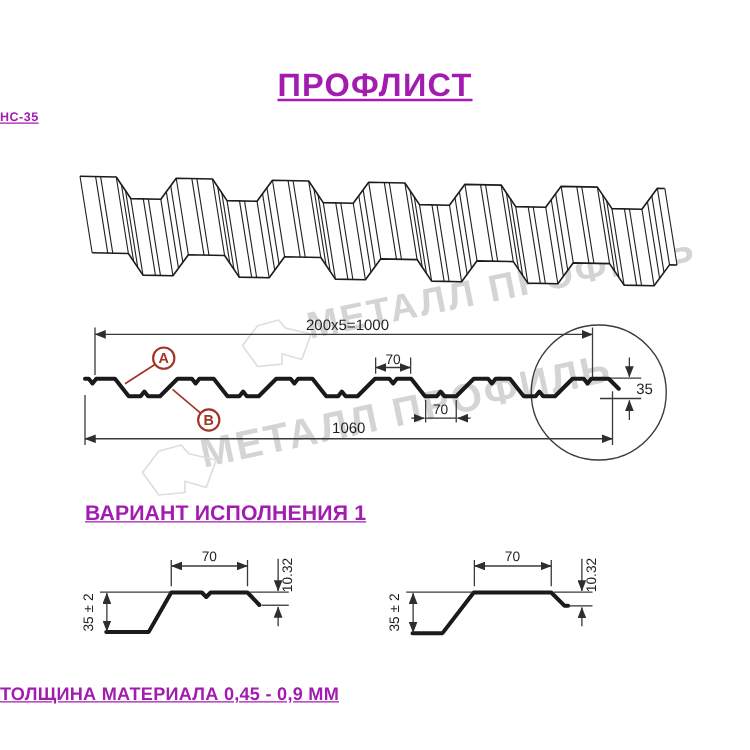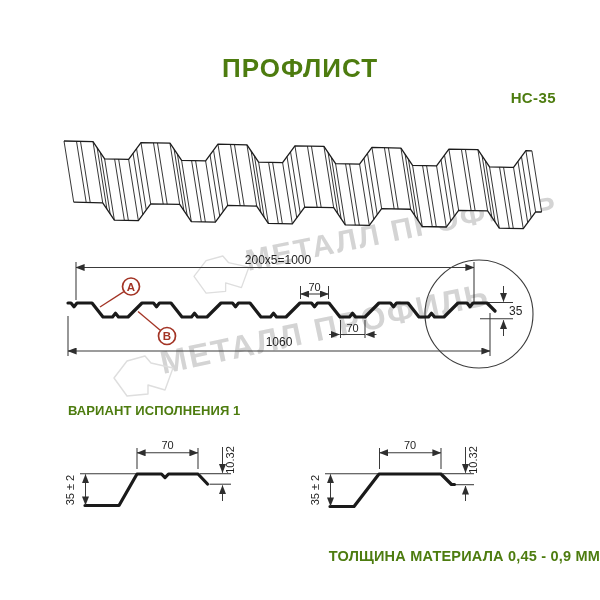--- a/index.html
+++ b/index.html
@@ -5,27 +5,27 @@
   :root{
     --accent:#a33425;
     --line:#1a1a1a;
     --dim:#3a3a3a;
     --wm:#d4d4d4;
   }
   html,body{margin:0;padding:0;background:#fff;}
   .stage{position:relative;width:600px;height:600px;background:#fff;overflow:hidden;
          font-family:"Liberation Sans",sans-serif;}
   .stage svg{position:absolute;left:0;top:0;}
-  .txt{position:absolute;color:#4d7c0f;white-space:nowrap;}
+  .txt{position:absolute;color:#a21caf;white-space:nowrap;text-decoration:underline;}
   .title{left:0;top:53px;width:600px;text-align:center;font-size:26px;font-weight:800;letter-spacing:1px;}
-  .subtitle{left:0;top:89px;width:556px;text-align:right;font-size:15px;font-weight:700;letter-spacing:.4px;}
-  .vhead{font-size:13px;font-weight:700;line-height:16px;letter-spacing:.1px;}
+  .subtitle{left:0;top:89px;width:556px;text-align:left;font-size:10px;font-weight:700;letter-spacing:.4px;}
+  .vhead{font-size:17px;font-weight:700;line-height:16px;letter-spacing:.1px;}
   .v1{left:68px;top:403px;}
   .v2{left:312px;top:403px;}
-  .footer{left:0;top:548px;width:600px;text-align:right;font-size:14.5px;font-weight:700;letter-spacing:.2px;}
+  .footer{left:0;top:548px;width:600px;text-align:left;font-size:14.5px;font-weight:700;letter-spacing:.2px;}
   
   .thick{fill:none;stroke:var(--line);stroke-width:3.2;stroke-linejoin:round;stroke-linecap:round;}
   .thin{fill:none;stroke:#1c1c1c;stroke-width:1.3;stroke-linejoin:round;}
   .thin-lt{fill:none;stroke:#222;stroke-width:.9;}
   .fill-white{fill:#fff;stroke:none;}
   .dimline{fill:none;stroke:var(--dim);stroke-width:1.05;}
   .dimtext{fill:#1f1f1f;font-family:"Liberation Sans",sans-serif;font-size:12px;font-weight:500;}
   .dimtext.sm{font-size:11px;}
   .red{stroke:var(--accent);fill:none;stroke-width:1.7;}
   .redline{stroke:var(--accent);fill:none;stroke-width:1.3;}

